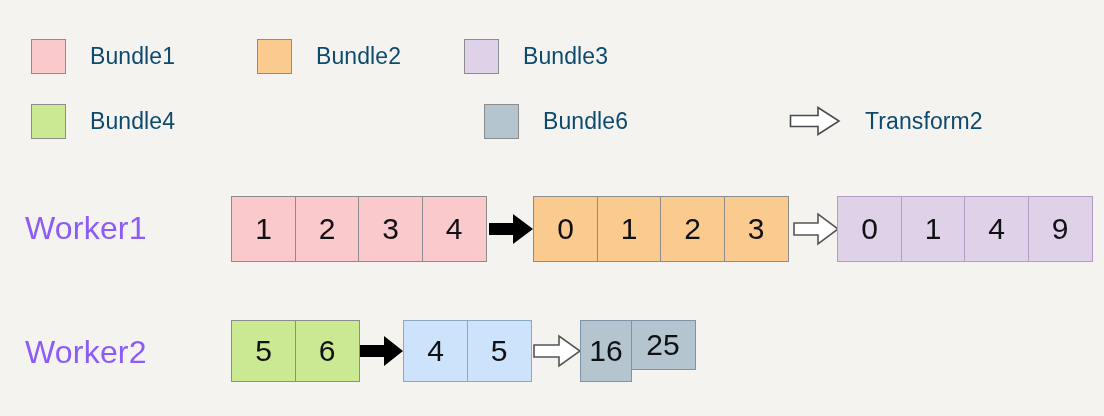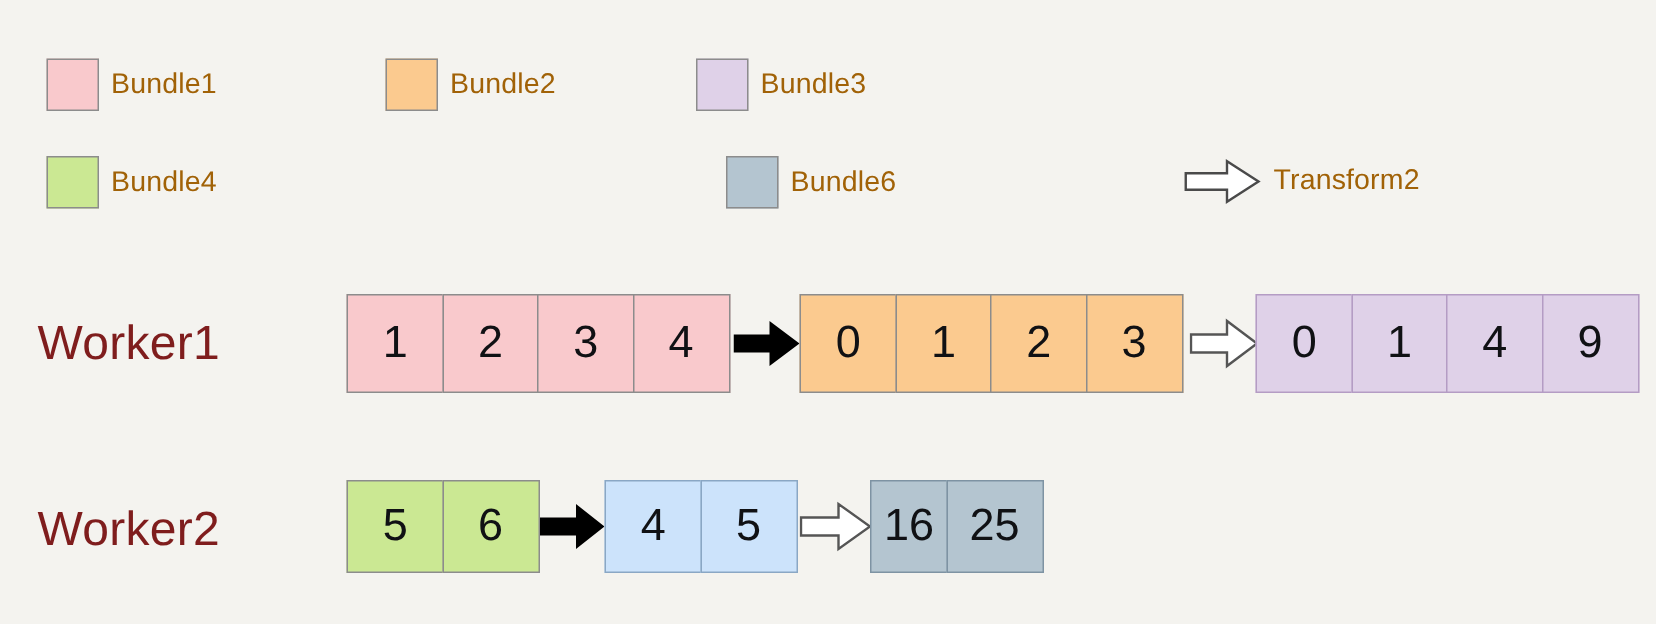--- a/index.html
+++ b/index.html
@@ -25,37 +25,37 @@
     display: flex;
     align-items: center;
   }
   .swatch {
     width: 35px;
     height: 35px;
     box-sizing: border-box;
     border: 1.5px solid #8c8c8c;
   }
   .legend-label {
-    font-size: 19px;
-    color: #a16207;
-    margin-left: 8px;
+    font-size: 23px;
+    color: #0c4a6e;
+    margin-left: 24px;
     white-space: nowrap;
     letter-spacing: 0.1px;
   }
   .legend-arrow {
     width: 52px;
     height: 34px;
     display: block;
   }
 
   
   .worker-label {
     position: absolute;
     font-size: 32px;
-    color: #7f1d1d;
+    color: #8b5cf6;
     white-space: nowrap;
     letter-spacing: 0.2px;
   }
   .bundle {
     position: absolute;
     display: flex;
     box-sizing: border-box;
   }
   .cell {
     box-sizing: border-box;
@@ -159,16 +159,16 @@
     <span class="cell" style="width:65px; height:62px; background:#cce3fb; border-color:#8aa7c4">4</span>
     <span class="cell" style="width:65px; height:62px; background:#cce3fb; border-color:#8aa7c4">5</span>
   </div>
 
   <svg class="arrow-hollow" style="left:533px; top:332px; width:48px; height:38px;" viewBox="0 0 48 38">
     <path d="M1 13 H26 V4 L47 19 L26 34 V25 H1 Z" fill="#ffffff" stroke="#555555" stroke-width="1.6" stroke-linejoin="miter"></path>
   </svg>
 
   <div class="bundle" style="left:580px; top:320px;">
     <span class="cell" style="width:52px; height:62px; background:#b4c5d0; border-color:#7e93a3">16</span>
-    <span class="cell" style="width:65px; height:62px; background:#b4c5d0; border-color:#7e93a3">25</span>
+    <span class="cell" style="width:65px; height:50px; background:#b4c5d0; border-color:#7e93a3">25</span>
   </div>
 
 </div>
 
 </body></html>

